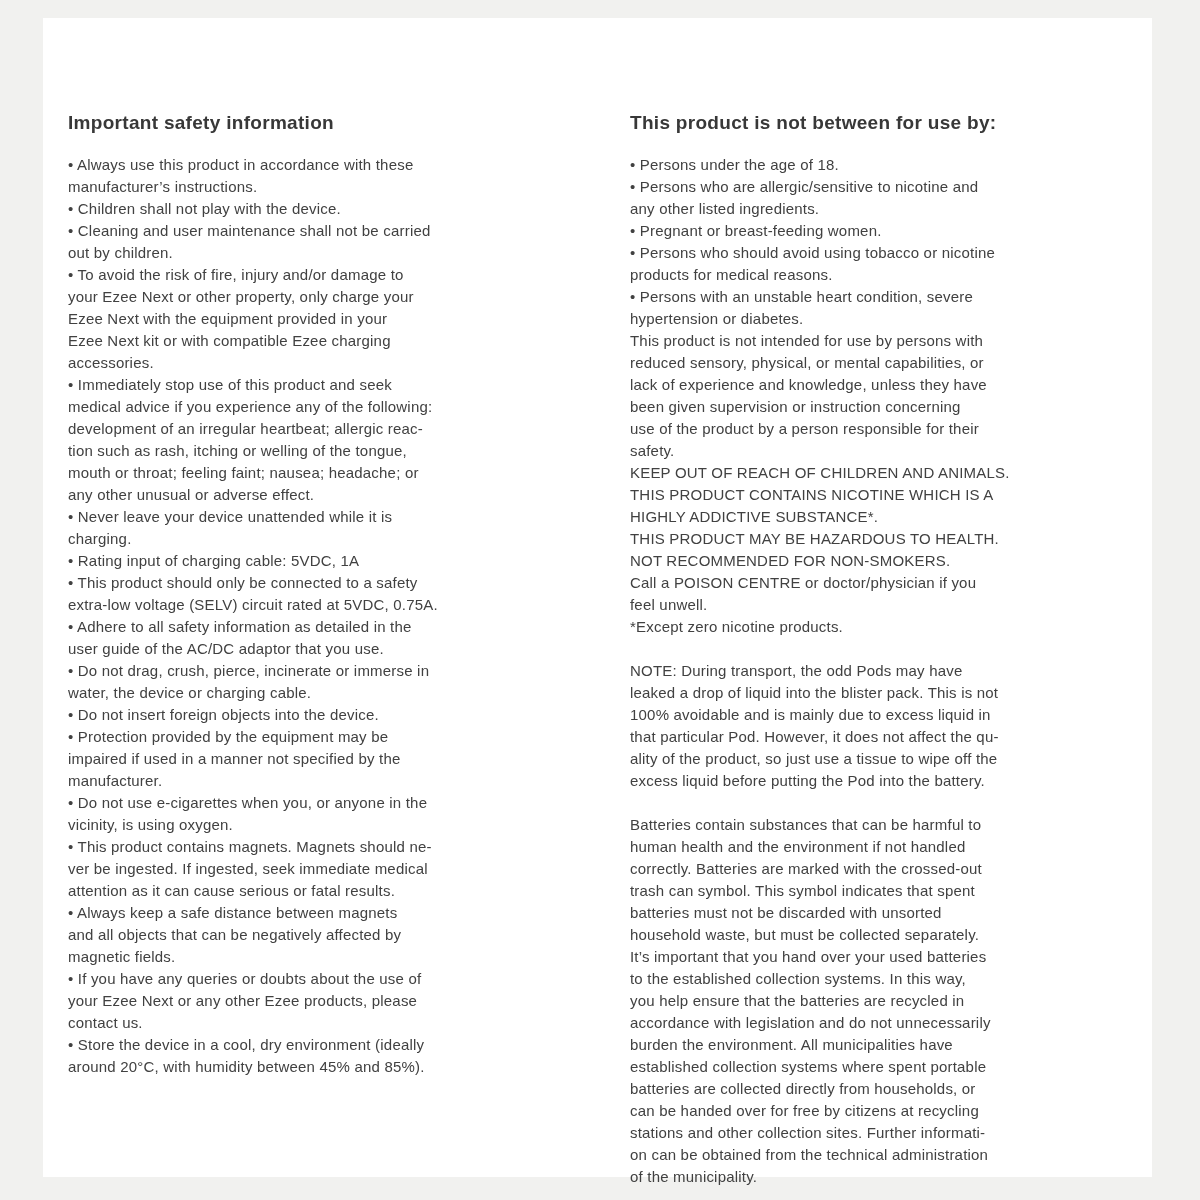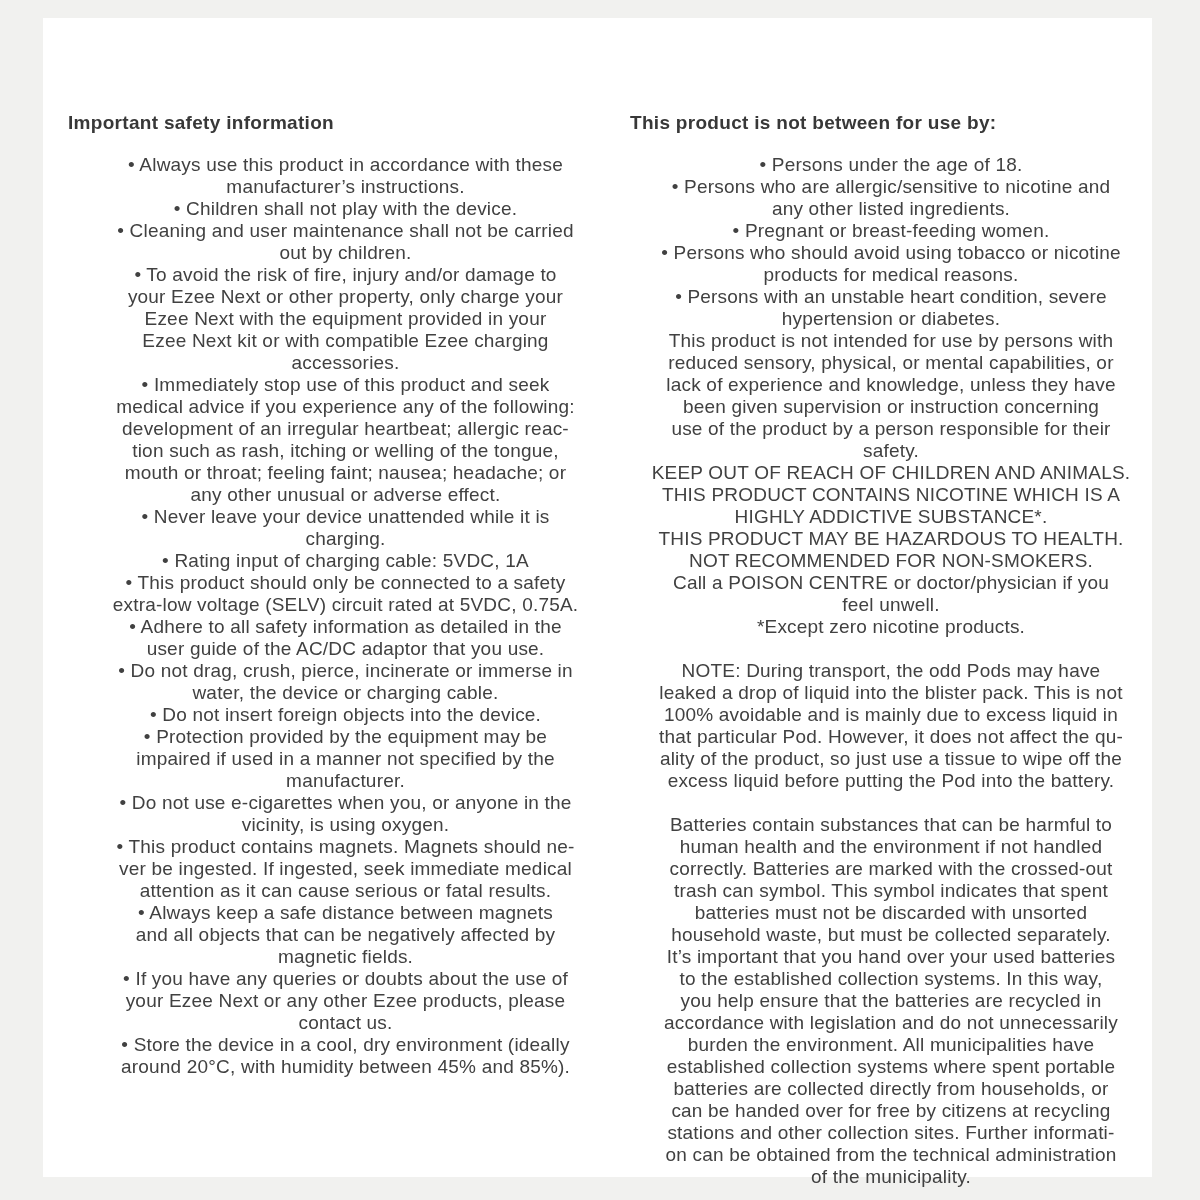--- a/index.html
+++ b/index.html
@@ -39,26 +39,25 @@
     margin: 0;
     font-size: 19px;
     line-height: 26px;
     font-weight: bold;
     color: #383838;
     letter-spacing: 0.3px;
     white-space: pre;
   }
   .body-text {
     margin-top: 18px;
-    font-size: 19px;
+    font-size: 15px;
     line-height: 22px;
     color: #414141;
     letter-spacing: 0.2px;
     white-space: pre;
-    text-align: center;
   }
 </style>
 </head>
 <body>
 
 <div>
   <div class="panel">
 
     <div class="col col-left">
       <h2 class="heading">Important safety information</h2>

